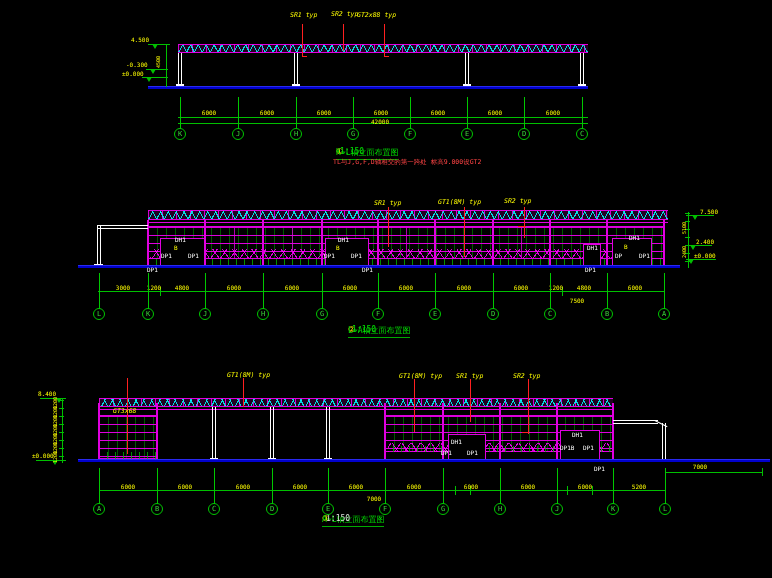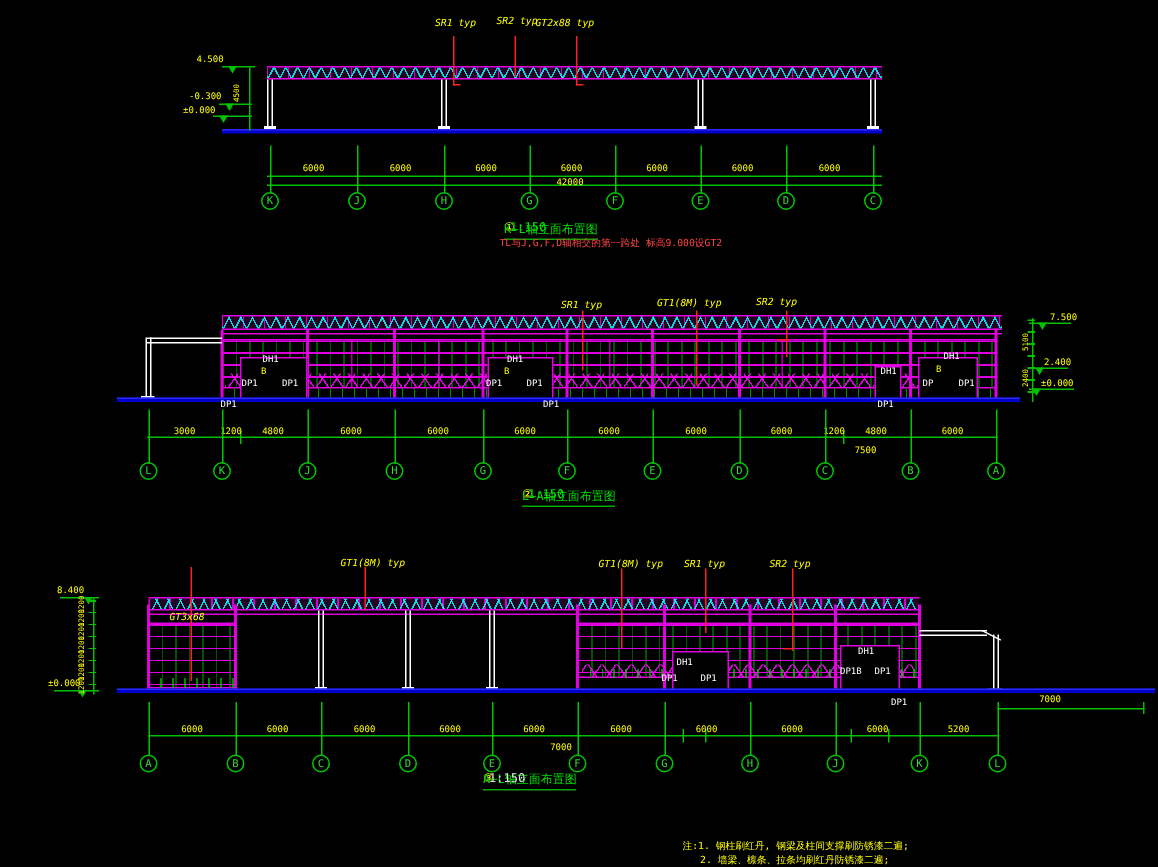--- a/index.html
+++ b/index.html
@@ -380,17 +380,14 @@
       <div class="bubble" style="left: 272px;"><i class="stem"></i><b style="position:static;font-weight:normal;">D</b></div>
       <div class="bubble" style="left: 328px;"><i class="stem"></i><b style="position:static;font-weight:normal;">E</b></div>
       <div class="bubble" style="left: 385px;"><i class="stem"></i><b style="position:static;font-weight:normal;">F</b></div>
       <div class="bubble" style="left: 443px;"><i class="stem"></i><b style="position:static;font-weight:normal;">G</b></div>
       <div class="bubble" style="left: 500px;"><i class="stem"></i><b style="position:static;font-weight:normal;">H</b></div>
       <div class="bubble" style="left: 557px;"><i class="stem"></i><b style="position:static;font-weight:normal;">J</b></div>
       <div class="bubble" style="left: 613px;"><i class="stem"></i><b style="position:static;font-weight:normal;">K</b></div>
       <div class="bubble" style="left: 665px;"><i class="stem"></i><b style="position:static;font-weight:normal;">L</b></div>
     </div>
 
-  <div id="notes">
-    
-  <div>注:1. 钢柱刷红丹, 钢梁及柱间支撑刷防锈漆二遍;</div><div>   2. 墙梁、檩条、拉条均刷红丹防锈漆二遍;</div></div>
 
 </div>
 
 </body></html>

